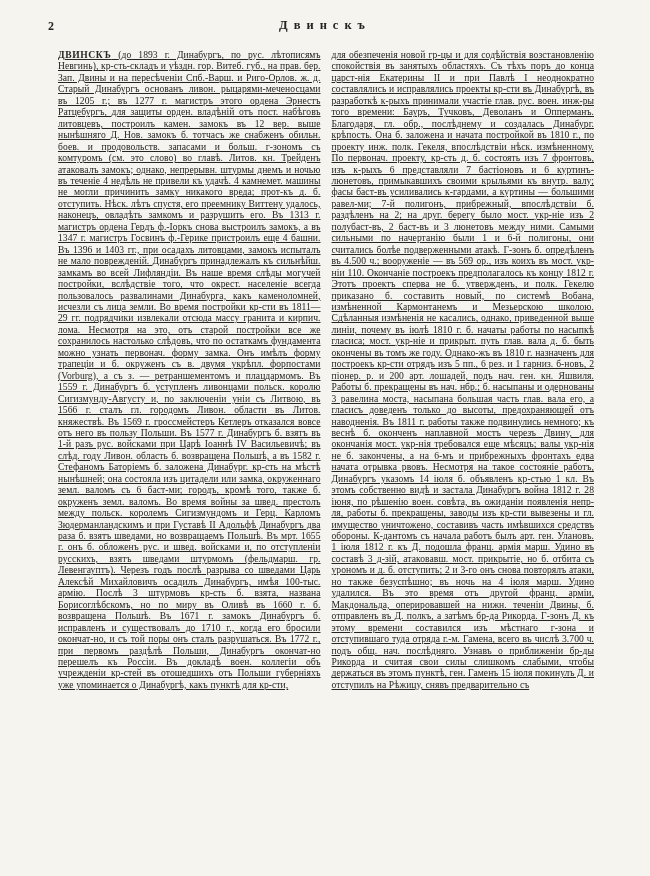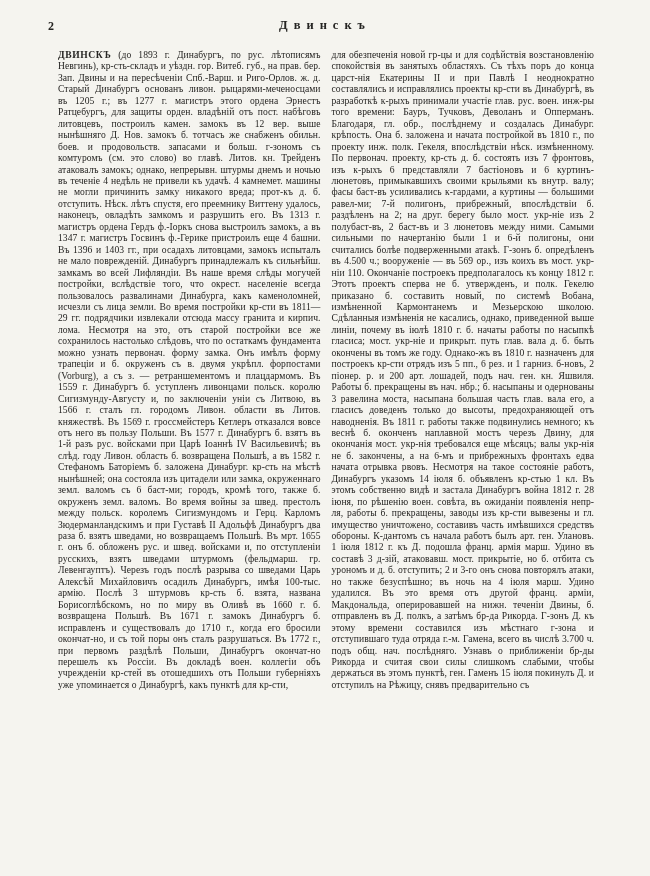--- a/index.html
+++ b/index.html
@@ -40,20 +40,21 @@
     grid-template-columns: 1fr 1fr;
     column-gap: 11px;
     padding: 7px 56px 0 58px;
   }
   .col {
     text-align: justify;
     font-size: 9.6px;
     line-height: 11.45px;
     word-spacing: 0.2px;
     letter-spacing: 0.05px;
+    text-decoration: underline;
   }
   .headword {
     font-weight: bold;
     letter-spacing: 0.6px;
   }
 </style>
 </head>
 <body>
 
 <div class="sheet">

